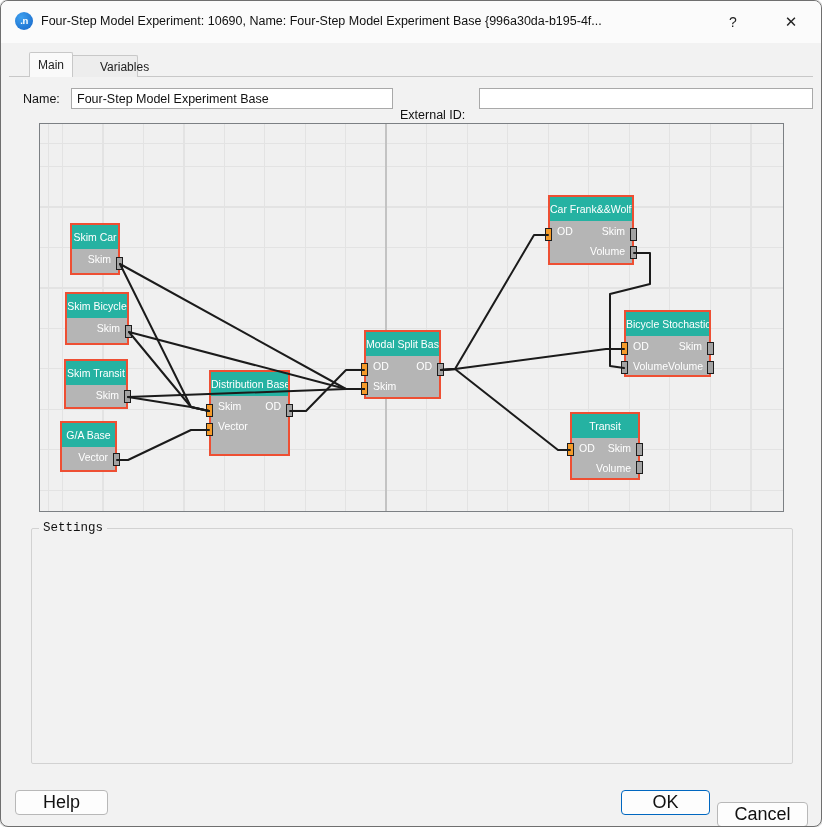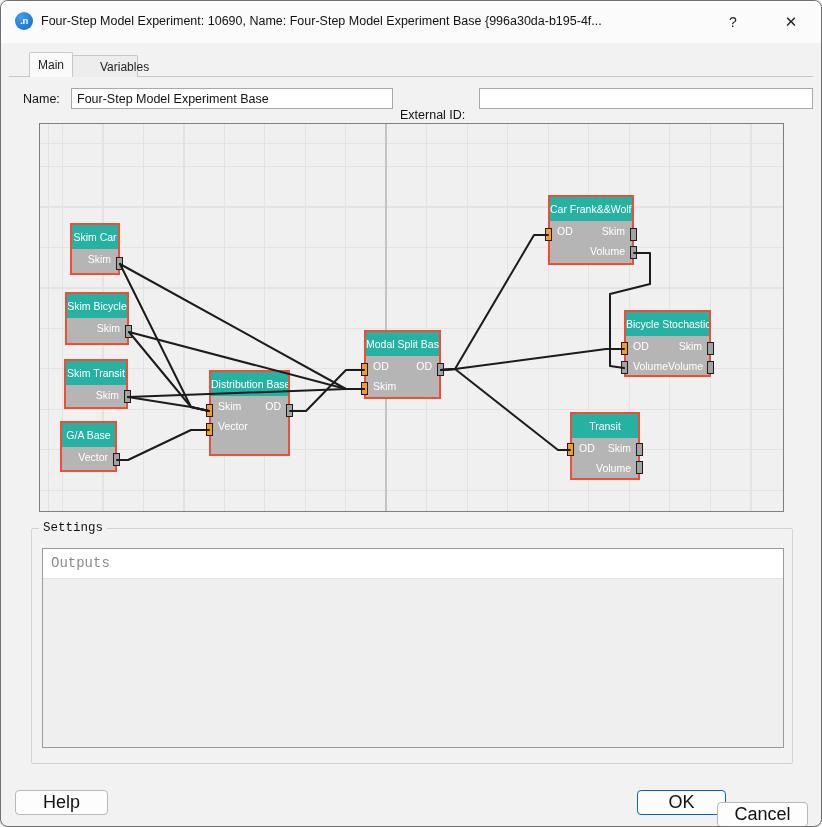--- a/index.html
+++ b/index.html
@@ -51,21 +51,21 @@
   .group-label{position:absolute;left:7px;top:-8px;background:#f2f2f2;padding:0 4px;font-size:12.5px;color:#111;}
   .listbox{position:absolute;left:10px;top:19px;width:742px;height:200px;box-sizing:border-box;
            background:#efefef;border:1px solid #9a9a9a;}
   .listheader{height:29px;line-height:29px;background:#ffffff;color:#8b8b8b;font-size:14px;
               padding:0 8px;border-bottom:1px solid #e4e4e4;}
   
   .btn{position:absolute;top:789px;height:25px;box-sizing:border-box;background:#fdfdfd;
        border:1px solid #b8b8b8;border-radius:4px;font-size:18px;color:#111;
        font-family:inherit;text-align:center;line-height:23px;}
   .btn-help{left:14px;width:93px;}
-  .btn-ok{left:636px;width:89px;border-color:#0067c0;}
+  .btn-ok{left:620px;width:89px;border-color:#0067c0;}
   .btn-cancel{left:716px;width:91px;margin-top:12px;}
 </style>
 </head>
 <body>
 
 <div class="window">
 
   <div class="titlebar">
     <div class="appicon">.n</div>
     <div class="title">Four-Step Model Experiment: 10690, Name: Four-Step Model Experiment Base  {996a30da-b195-4f...</div>
@@ -200,22 +200,19 @@
       <polyline points="250,287 266,287 306,246 324,246"></polyline>
       <polyline points="401,246 415,245 494,111 508,111"></polyline>
       <polyline points="401,246 415,245 566,225 584,225"></polyline>
       <polyline points="401,246 415,245 518,326 530,326"></polyline>
       <polyline points="594,129 610,129 610,160 570,170 570,242 584,244"></polyline>
     </svg>
   </div>
 
   <div class="group">
     <div class="group-label">Settings</div>
-    <div class="listbox">
-      <div class="listheader">Outputs</div>
-    </div>
   </div>
 
   <div class="btn btn-help">Help</div>
   <div class="btn btn-ok">OK</div>
   <div class="btn btn-cancel">Cancel</div>
 
 </div>
 
 </body></html>

